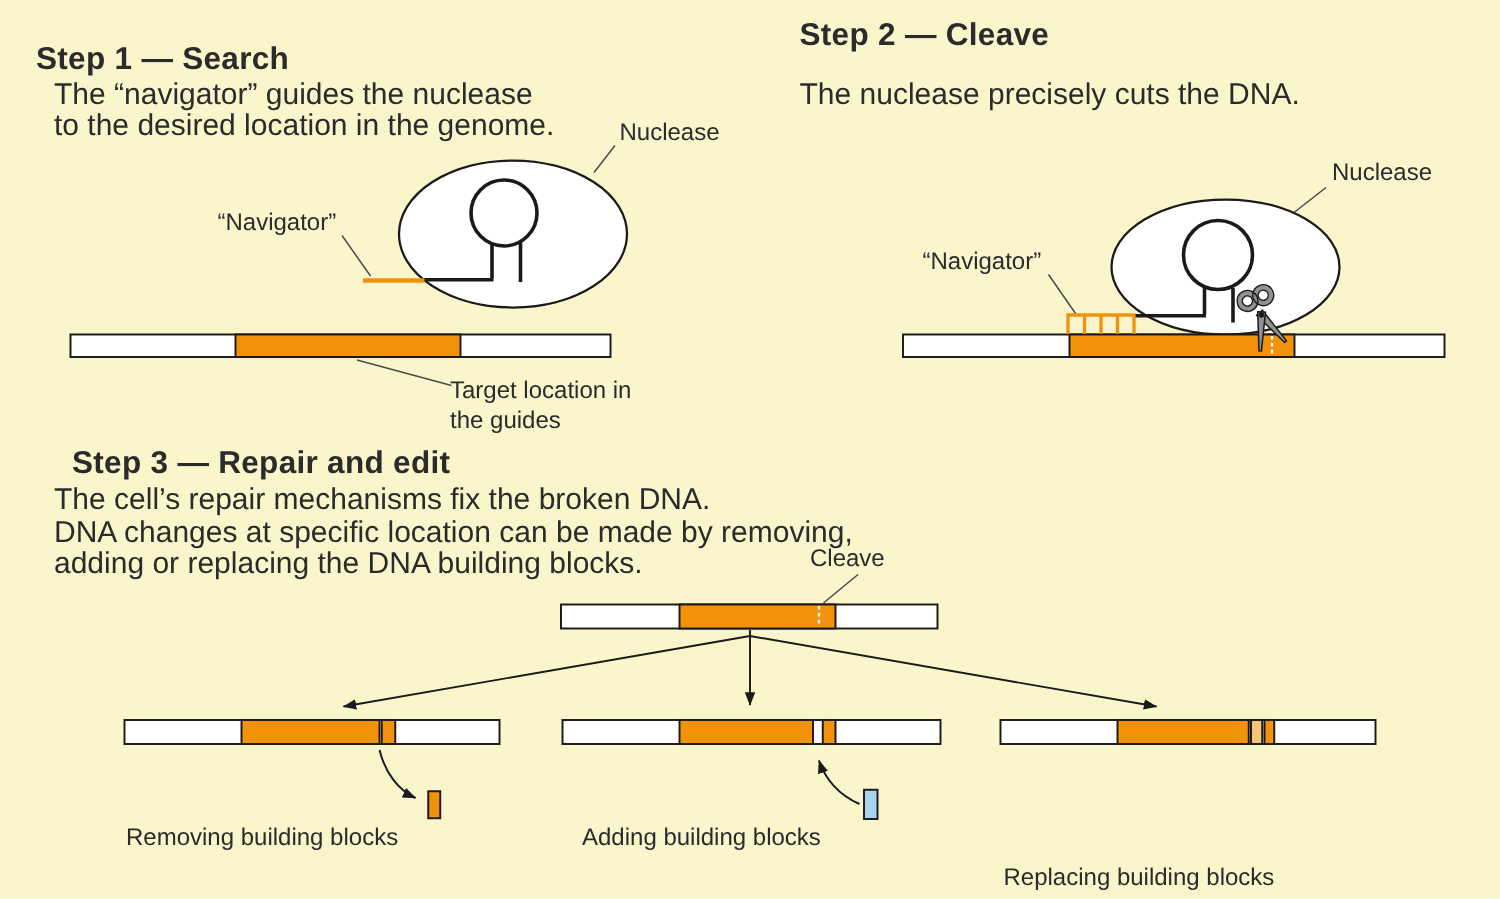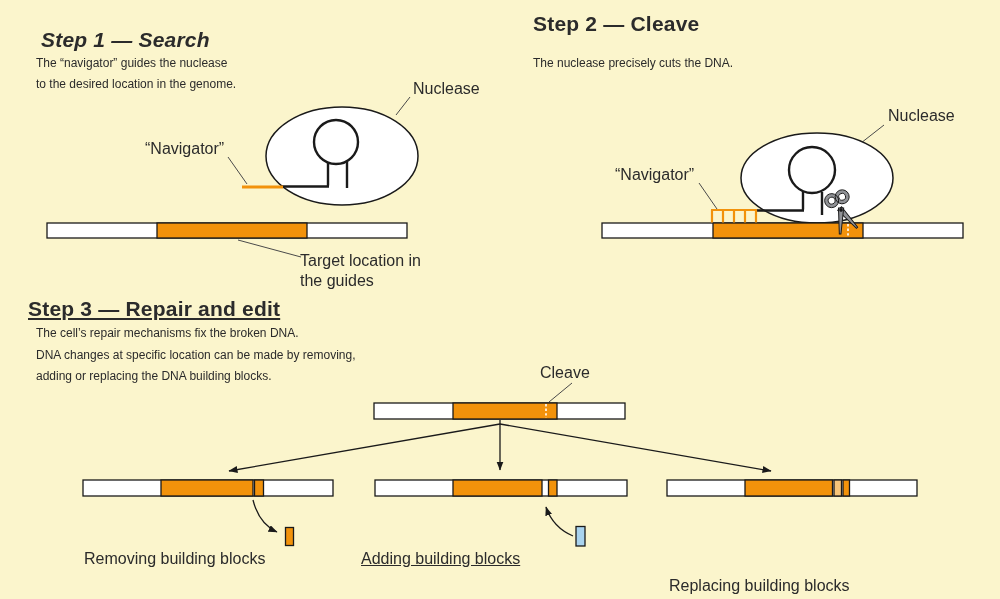--- a/index.html
+++ b/index.html
@@ -5,21 +5,21 @@
   :root{
     --background:#FBF5CC; --orange:#F2920B; --light_orange:#F6C479;
     --light_blue:#A9D3EE; --outline:#1A1A1A; --text:#2B2B2B; --scissors_gray:#909296;
   }
   html,body{margin:0;padding:0;}
   body{font-family:"Liberation Sans","DejaVu Sans",sans-serif;}
   .canvas{position:relative;width:1000px;height:599px;background:var(--background);overflow:hidden;}
   .canvas svg{position:absolute;left:0;top:0;}
   .lbl{position:absolute;color:var(--text);font-size:16px;line-height:20px;white-space:nowrap;}
   .step-title{position:absolute;color:var(--text);font-size:21px;font-weight:600;letter-spacing:.2px;white-space:nowrap;}
-  .step-desc{position:absolute;color:var(--text);font-size:12px;line-height:21px;}
+  .step-desc{position:absolute;color:var(--text);font-size:20px;line-height:21px;}
   .step-desc span{display:block;white-space:nowrap;}
   .center{text-align:left;}
   
   .bar{fill:#fff;stroke:var(--outline);stroke-width:1.3;}
   .seg{fill:var(--orange);stroke:var(--outline);stroke-width:1.3;}
   .seg-light{fill:var(--light_orange);stroke:var(--outline);stroke-width:1.3;}
   .seg-blue{fill:var(--light_blue);stroke:var(--outline);stroke-width:1.3;}
   .ellipse{fill:#fff;stroke:var(--outline);stroke-width:1.5;}
   .keyhole{fill:none;stroke:var(--outline);stroke-width:2.4;}
   .leader{fill:none;stroke:#4a4a4a;stroke-width:1;}
@@ -116,44 +116,44 @@
 
       <g>
         <rect class="bar" x="667" y="480" width="250" height="16"></rect>
         <rect class="seg" x="745" y="480" width="87.5" height="16"></rect>
         <rect class="seg-light" x="834" y="480" width="7.5" height="16"></rect>
         <rect class="seg" x="843" y="480" width="6.5" height="16"></rect>
       </g>
     </g>
   </svg>
 
-  <div class="step-title" style="left:41px;top:28px;font-style:italic;">Step 1 — Search</div>
+  <div class="step-title" style="left:24px;top:28px;">Step 1 — Search</div>
   <div class="step-desc" style="left:36px;top:53px;">
     <span>The “navigator” guides the nuclease</span>
     <span>to the desired location in the genome.</span>
   </div>
   <div class="lbl" style="left:413px;top:79px;">Nuclease</div>
   <div class="lbl" style="left:145px;top:139px;">“Navigator”</div>
   <div class="lbl center" style="left:300px;top:251px;width:122px;">
     <span style="display:block">Target location in</span>
     <span style="display:block">the guides</span>
   </div>
 
   <div class="step-title" style="left:533px;top:12px;">Step 2 — Cleave</div>
   <div class="step-desc" style="left:533px;top:53px;text-align:right;">
     <span>The nuclease precisely cuts the DNA.</span>
   </div>
   <div class="lbl" style="left:888px;top:106px;">Nuclease</div>
   <div class="lbl" style="left:615px;top:165px;">“Navigator”</div>
 
-  <div class="step-title" style="left:28px;top:297px;text-decoration:underline;">Step 3 — Repair and edit</div>
+  <div class="step-title" style="left:48px;top:297px;">Step 3 — Repair and edit</div>
   <div class="step-desc" style="left:36px;top:323px;line-height:21.5px;">
     <span>The cell’s repair mechanisms fix the broken DNA.</span>
     <span>DNA changes at specific location can be made by removing,</span>
     <span>adding or replacing the DNA building blocks.</span>
   </div>
   <div class="lbl" style="left:540px;top:363px;">Cleave</div>
 
   <div class="lbl center" style="left:84px;top:549px;width:250px;">Removing building blocks</div>
-  <div class="lbl center" style="left:361px;top:549px;width:250px;text-decoration:underline;">Adding building blocks</div>
+  <div class="lbl center" style="left:388px;top:549px;width:250px;">Adding building blocks</div>
   <div class="lbl center" style="left:669px;top:549px;width:250px;margin-top:27px;">Replacing building blocks</div>
 
 </div>
 
 </body></html>

